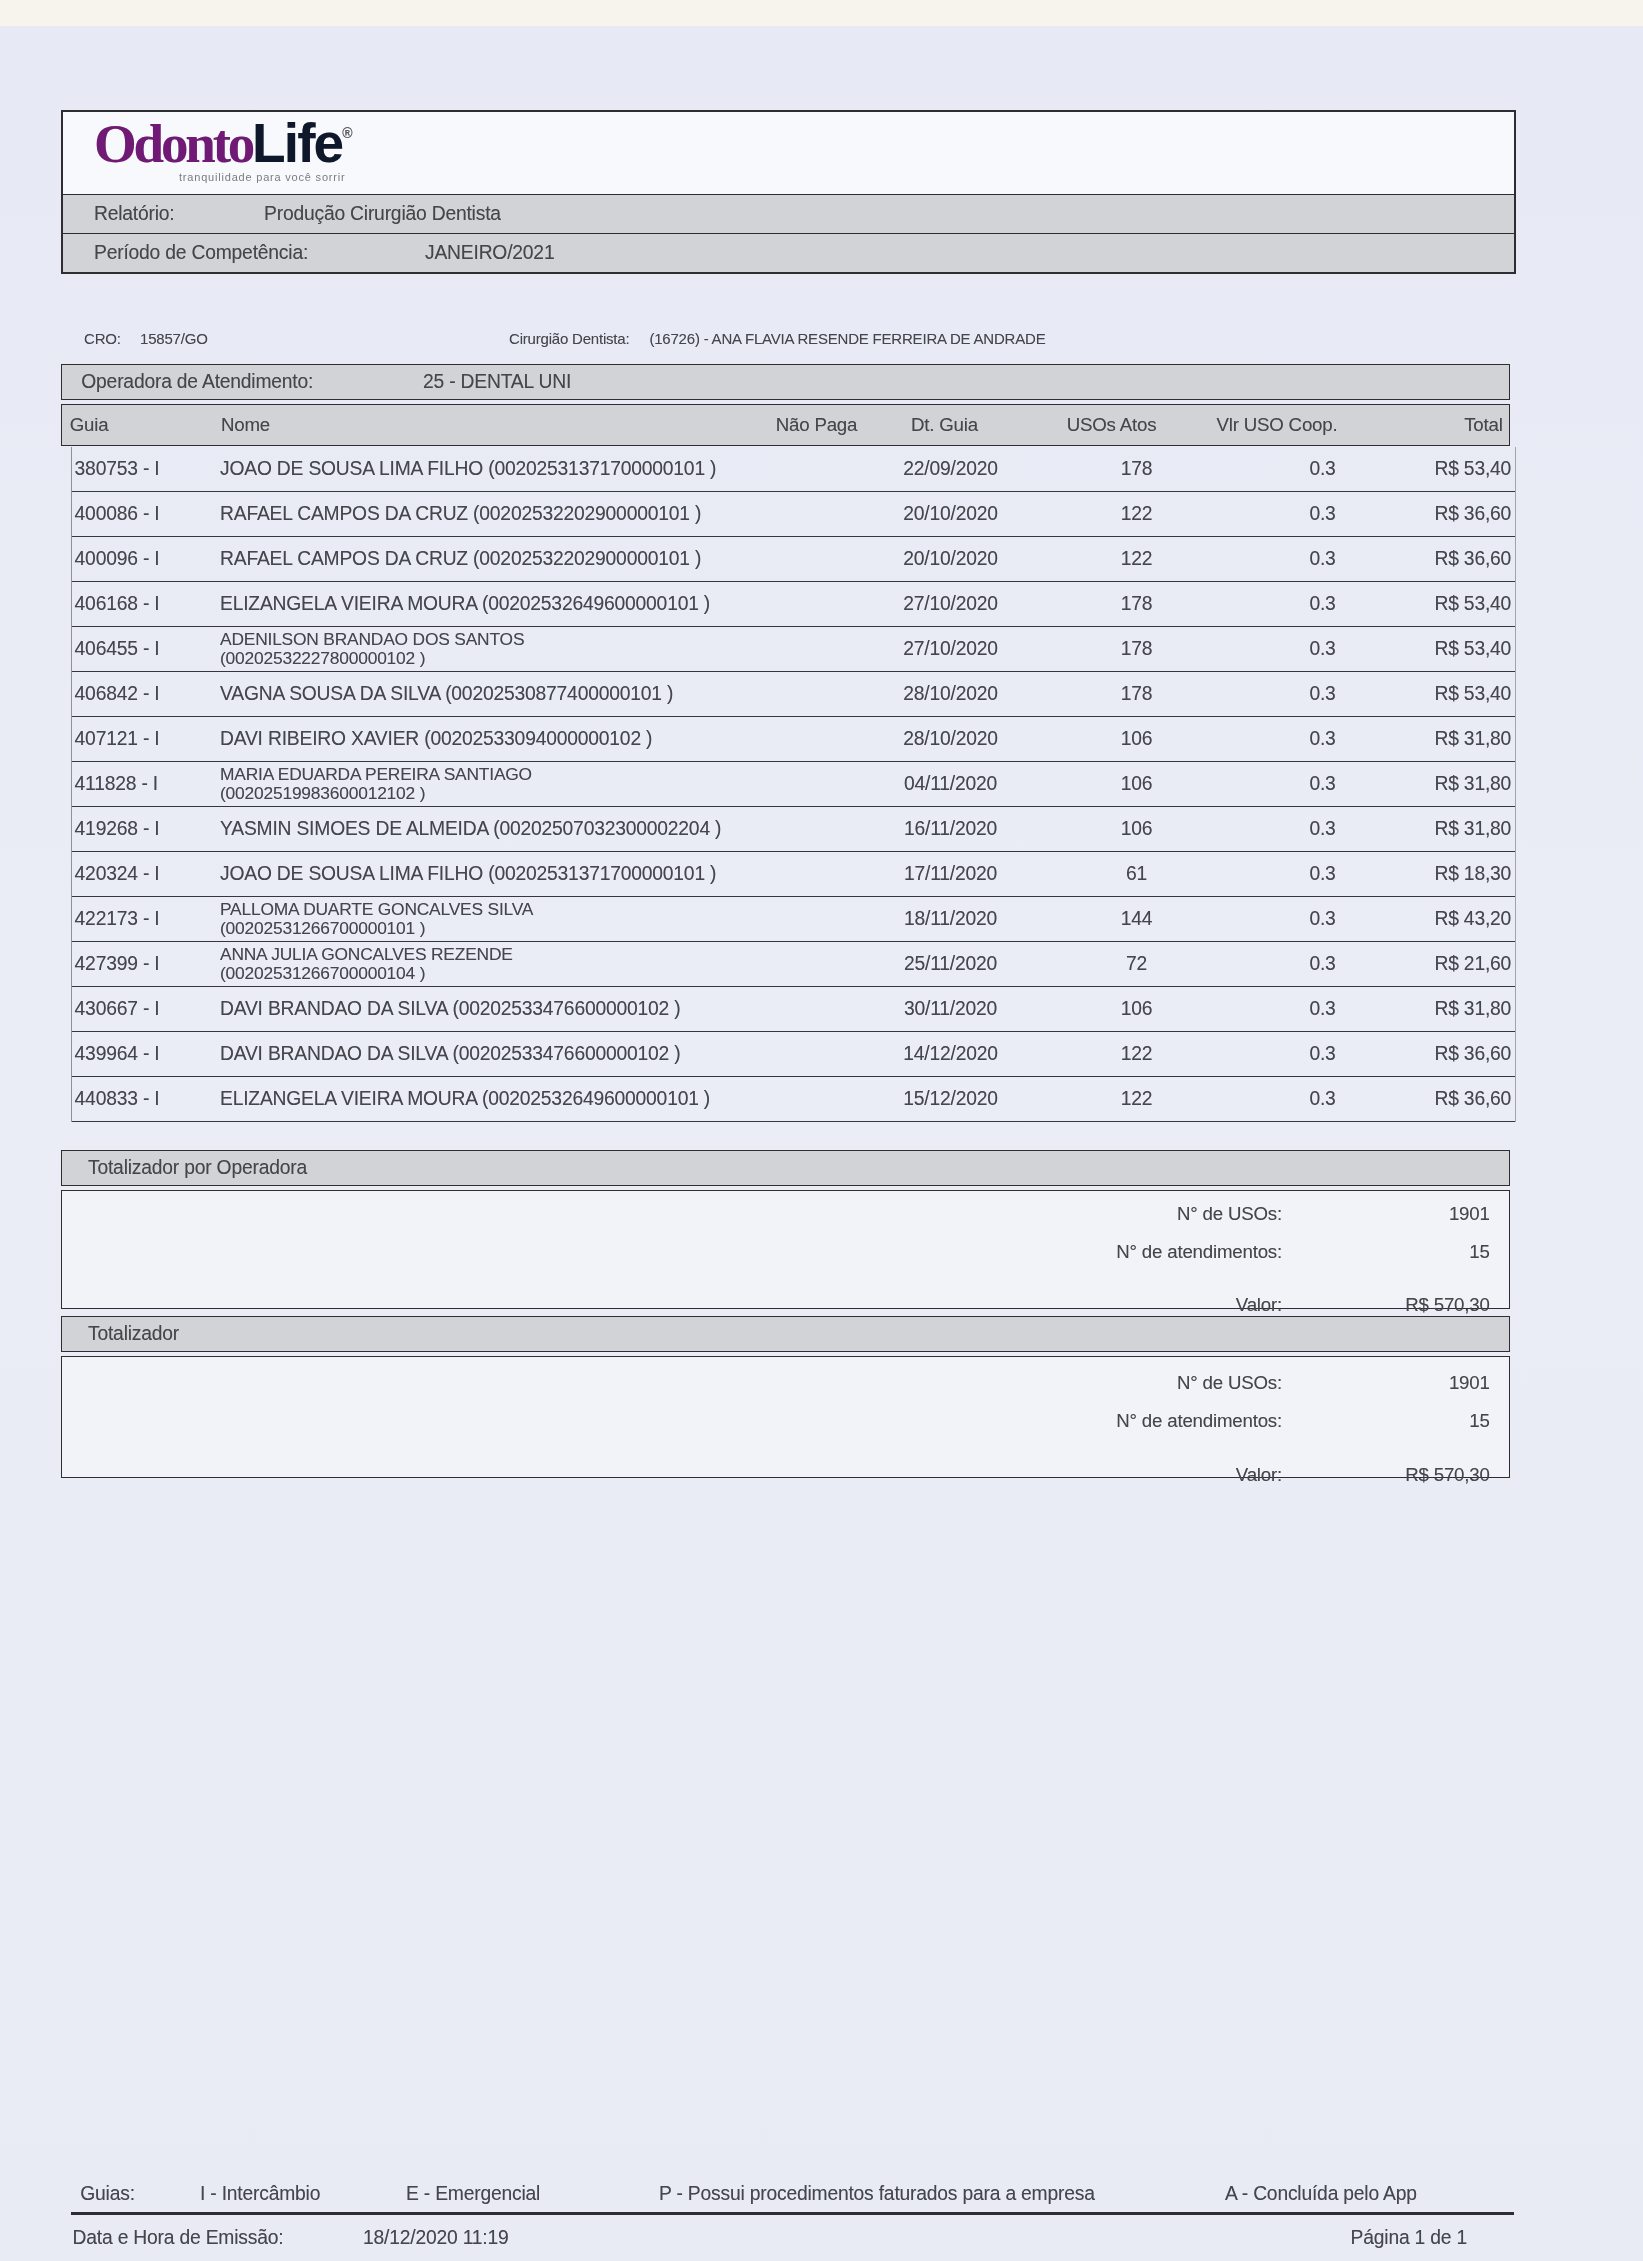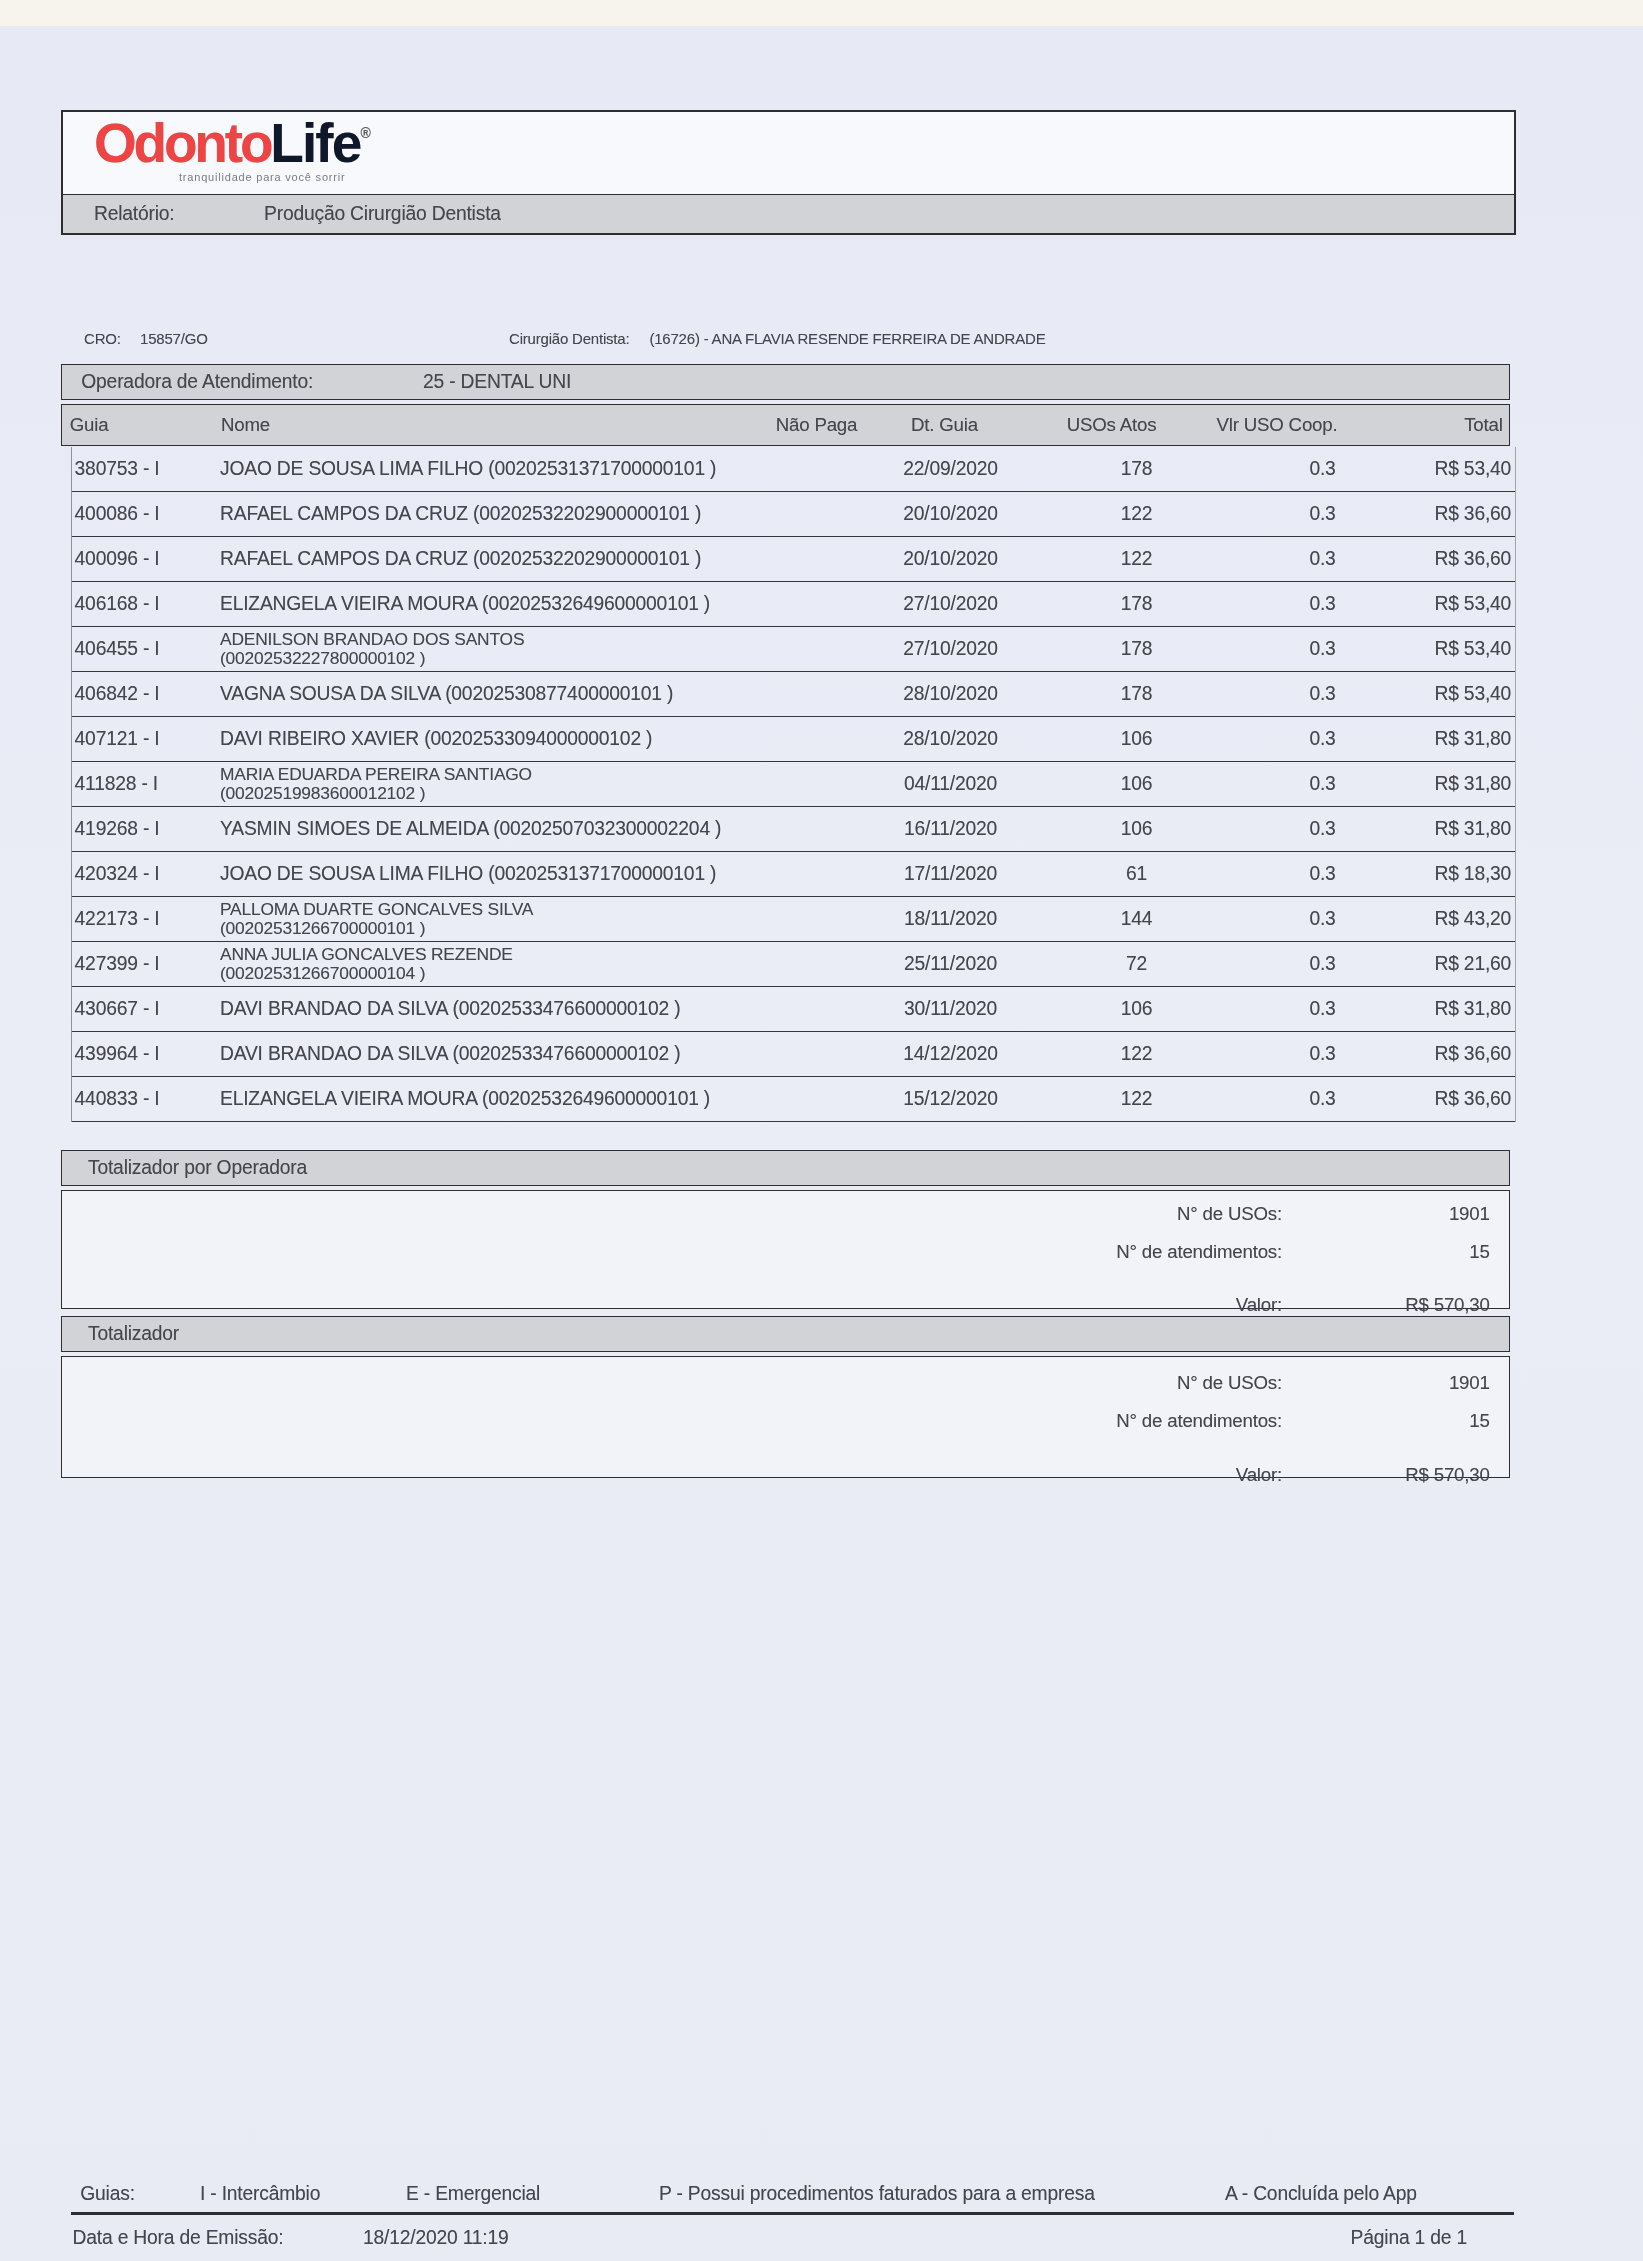--- a/index.html
+++ b/index.html
@@ -8,21 +8,21 @@
   .scan *{box-sizing:content-box;}
   .page{position:absolute;top:26px;left:0;width:1643px;height:2235px;
         background:linear-gradient(180deg,#e7eaf4 0%,#eaedf6 45%,#e8ebf4 100%);}
   .txt{text-shadow:0 0 0.6px rgba(70,70,78,.35);}
 
   
   .header-box{position:absolute;top:84px;left:61px;width:1451px;border:2.6px solid #2d2d32;}
   .logo-area{height:82px;background:#f7f9fc;position:relative;}
   .logo{position:absolute;left:31px;top:3.9px;line-height:1;}
   .brand{font-size:55px;font-weight:bold;letter-spacing:-3.2px;}
-  .brand .odonto{color:#ef4444;}
+  .brand .odonto{color:#701a75;font-family:Liberation Serif, serif;}
   .brand .life{color:#0f172a;letter-spacing:-1.9px;font-weight:600;}
   .brand .reg{font-size:14px;color:#5a5a60;vertical-align:24.5px;letter-spacing:0;}
   .tagline{padding-left:85px;margin-top:1.3px;font-size:11px;color:#7b7b82;letter-spacing:0.8px;}
   .gray-bar{height:38px;background:#d2d3d6;border-top:1.9px solid #2d2d32;position:relative;
             font-size:19.3px;line-height:38px;}
   .gray-bar .lab{position:absolute;left:31px;}
   .gray-bar .val{position:absolute;}
   .bar-report .val{left:201px;}
   .bar-period .val{left:362px;}
 
@@ -98,20 +98,24 @@
       <div class="logo-area">
         <div class="logo">
           <span class="brand txt"><span class="odonto">Odonto</span><span class="life">Life</span><span class="reg">®</span></span>
           <div class="tagline">tranquilidade para você sorrir</div>
         </div>
       </div>
       <div class="gray-bar bar-report">
         <span class="lab txt">Relatório:</span>
         <span class="val txt">Produção Cirurgião Dentista</span>
       </div>
+      <div class="gray-bar bar-period">
+        <span class="lab txt">Período de Competência:</span>
+        <span class="val txt">JANEIRO/2021</span>
+      </div>
     </div>
 
     <div class="cro-line">
       <span class="cro-lab txt">CRO:</span>
       <span class="cro-val txt">15857/GO</span>
       <span class="dent">
         <span class="dlab txt">Cirurgião Dentista:</span>
         <span class="txt">(16726) - ANA FLAVIA RESENDE FERREIRA DE ANDRADE</span>
       </span>
     </div>

